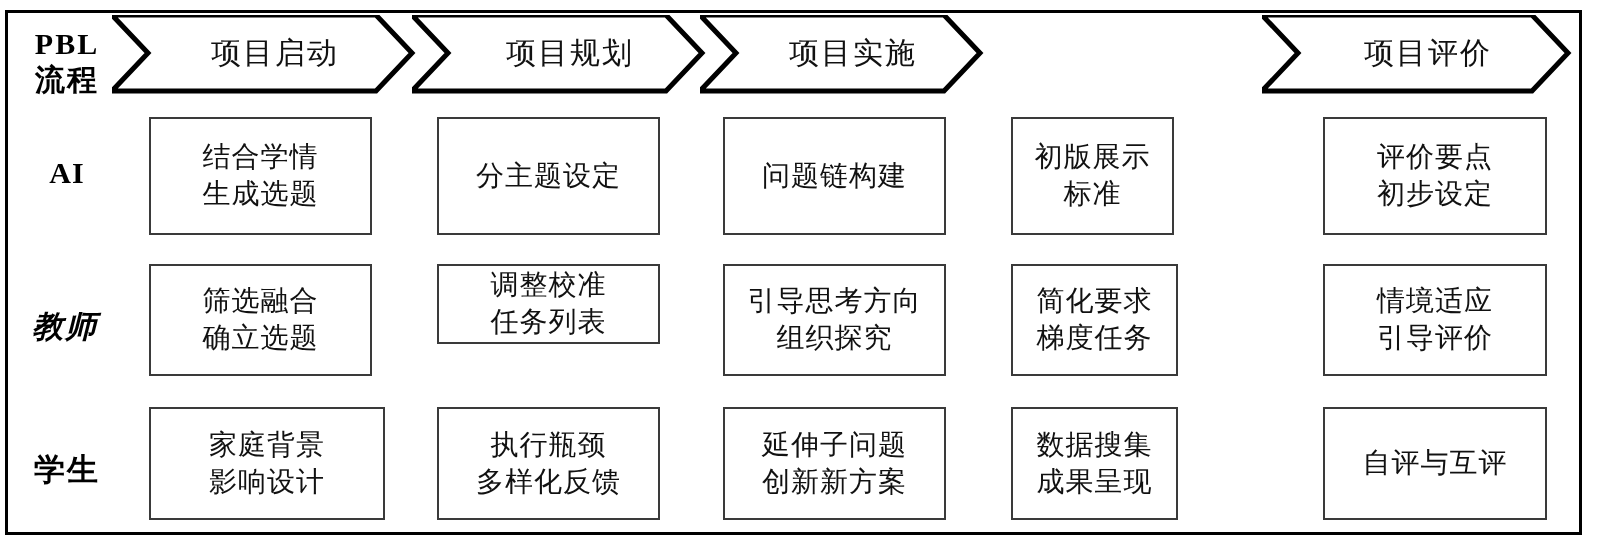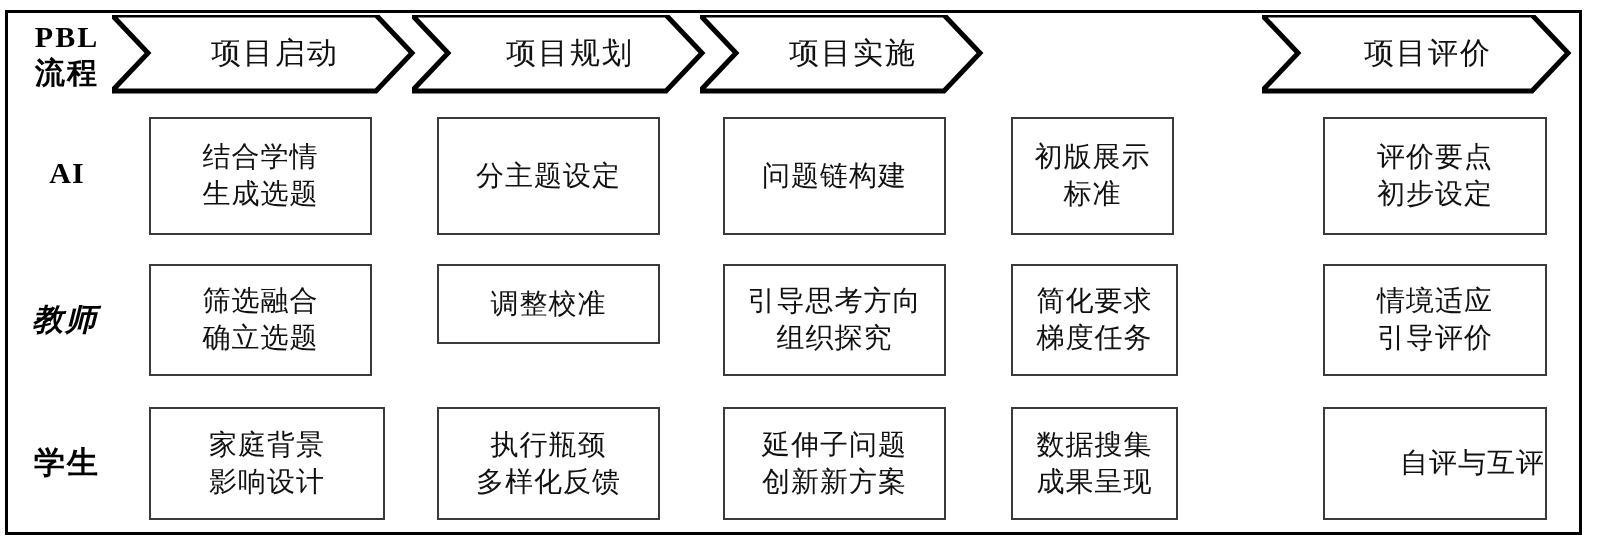--- a/index.html
+++ b/index.html
@@ -80,20 +80,21 @@
   }
   .row-label.latin {
     font-family: "Liberation Serif", "DejaVu Serif", serif;
     font-weight: 700;
     letter-spacing: 1px;
     font-size: 30px;
   }
   .row-label.cjk {
     font-weight: 700;
     letter-spacing: 2px;
+    margin-top: 7px;
   }
 
   
   .cell {
     position: absolute;
     border: 2px solid #3a3a3a;
     box-sizing: border-box;
     background: #ffffff;
     display: flex;
     flex-direction: column;
@@ -174,20 +175,21 @@
       <div class="cell" style="left: 1323px; top: 117px; width: 224px; height: 118px;">
         <div class="line">评价要点</div>
         <div class="line">初步设定</div>
       </div>
       <div class="cell" style="left: 149px; top: 264px; width: 223px; height: 112px;">
         <div class="line">筛选融合</div>
         <div class="line">确立选题</div>
       </div>
       <div class="cell" style="left: 437px; top: 264px; width: 223px; height: 80px;">
         <div class="line">调整校准</div>
+        <div class="line">任务列表</div>
       </div>
       <div class="cell" style="left: 723px; top: 264px; width: 223px; height: 112px;">
         <div class="line">引导思考方向</div>
         <div class="line">组织探究</div>
       </div>
       <div class="cell" style="left: 1011px; top: 264px; width: 167px; height: 112px;">
         <div class="line">简化要求</div>
         <div class="line">梯度任务</div>
       </div>
       <div class="cell" style="left: 1323px; top: 264px; width: 224px; height: 112px;">
@@ -203,17 +205,17 @@
         <div class="line">多样化反馈</div>
       </div>
       <div class="cell" style="left: 723px; top: 407px; width: 223px; height: 113px;">
         <div class="line">延伸子问题</div>
         <div class="line">创新新方案</div>
       </div>
       <div class="cell" style="left: 1011px; top: 407px; width: 167px; height: 113px;">
         <div class="line">数据搜集</div>
         <div class="line">成果呈现</div>
       </div>
-      <div class="cell" style="left: 1323px; top: 407px; width: 224px; height: 113px; align-items: flex-end;">
+      <div class="cell" style="left: 1323px; top: 407px; width: 224px; height: 113px;">
         <div class="line">自评与互评</div>
       </div>
     </div>
 </div>
 
 </body></html>

